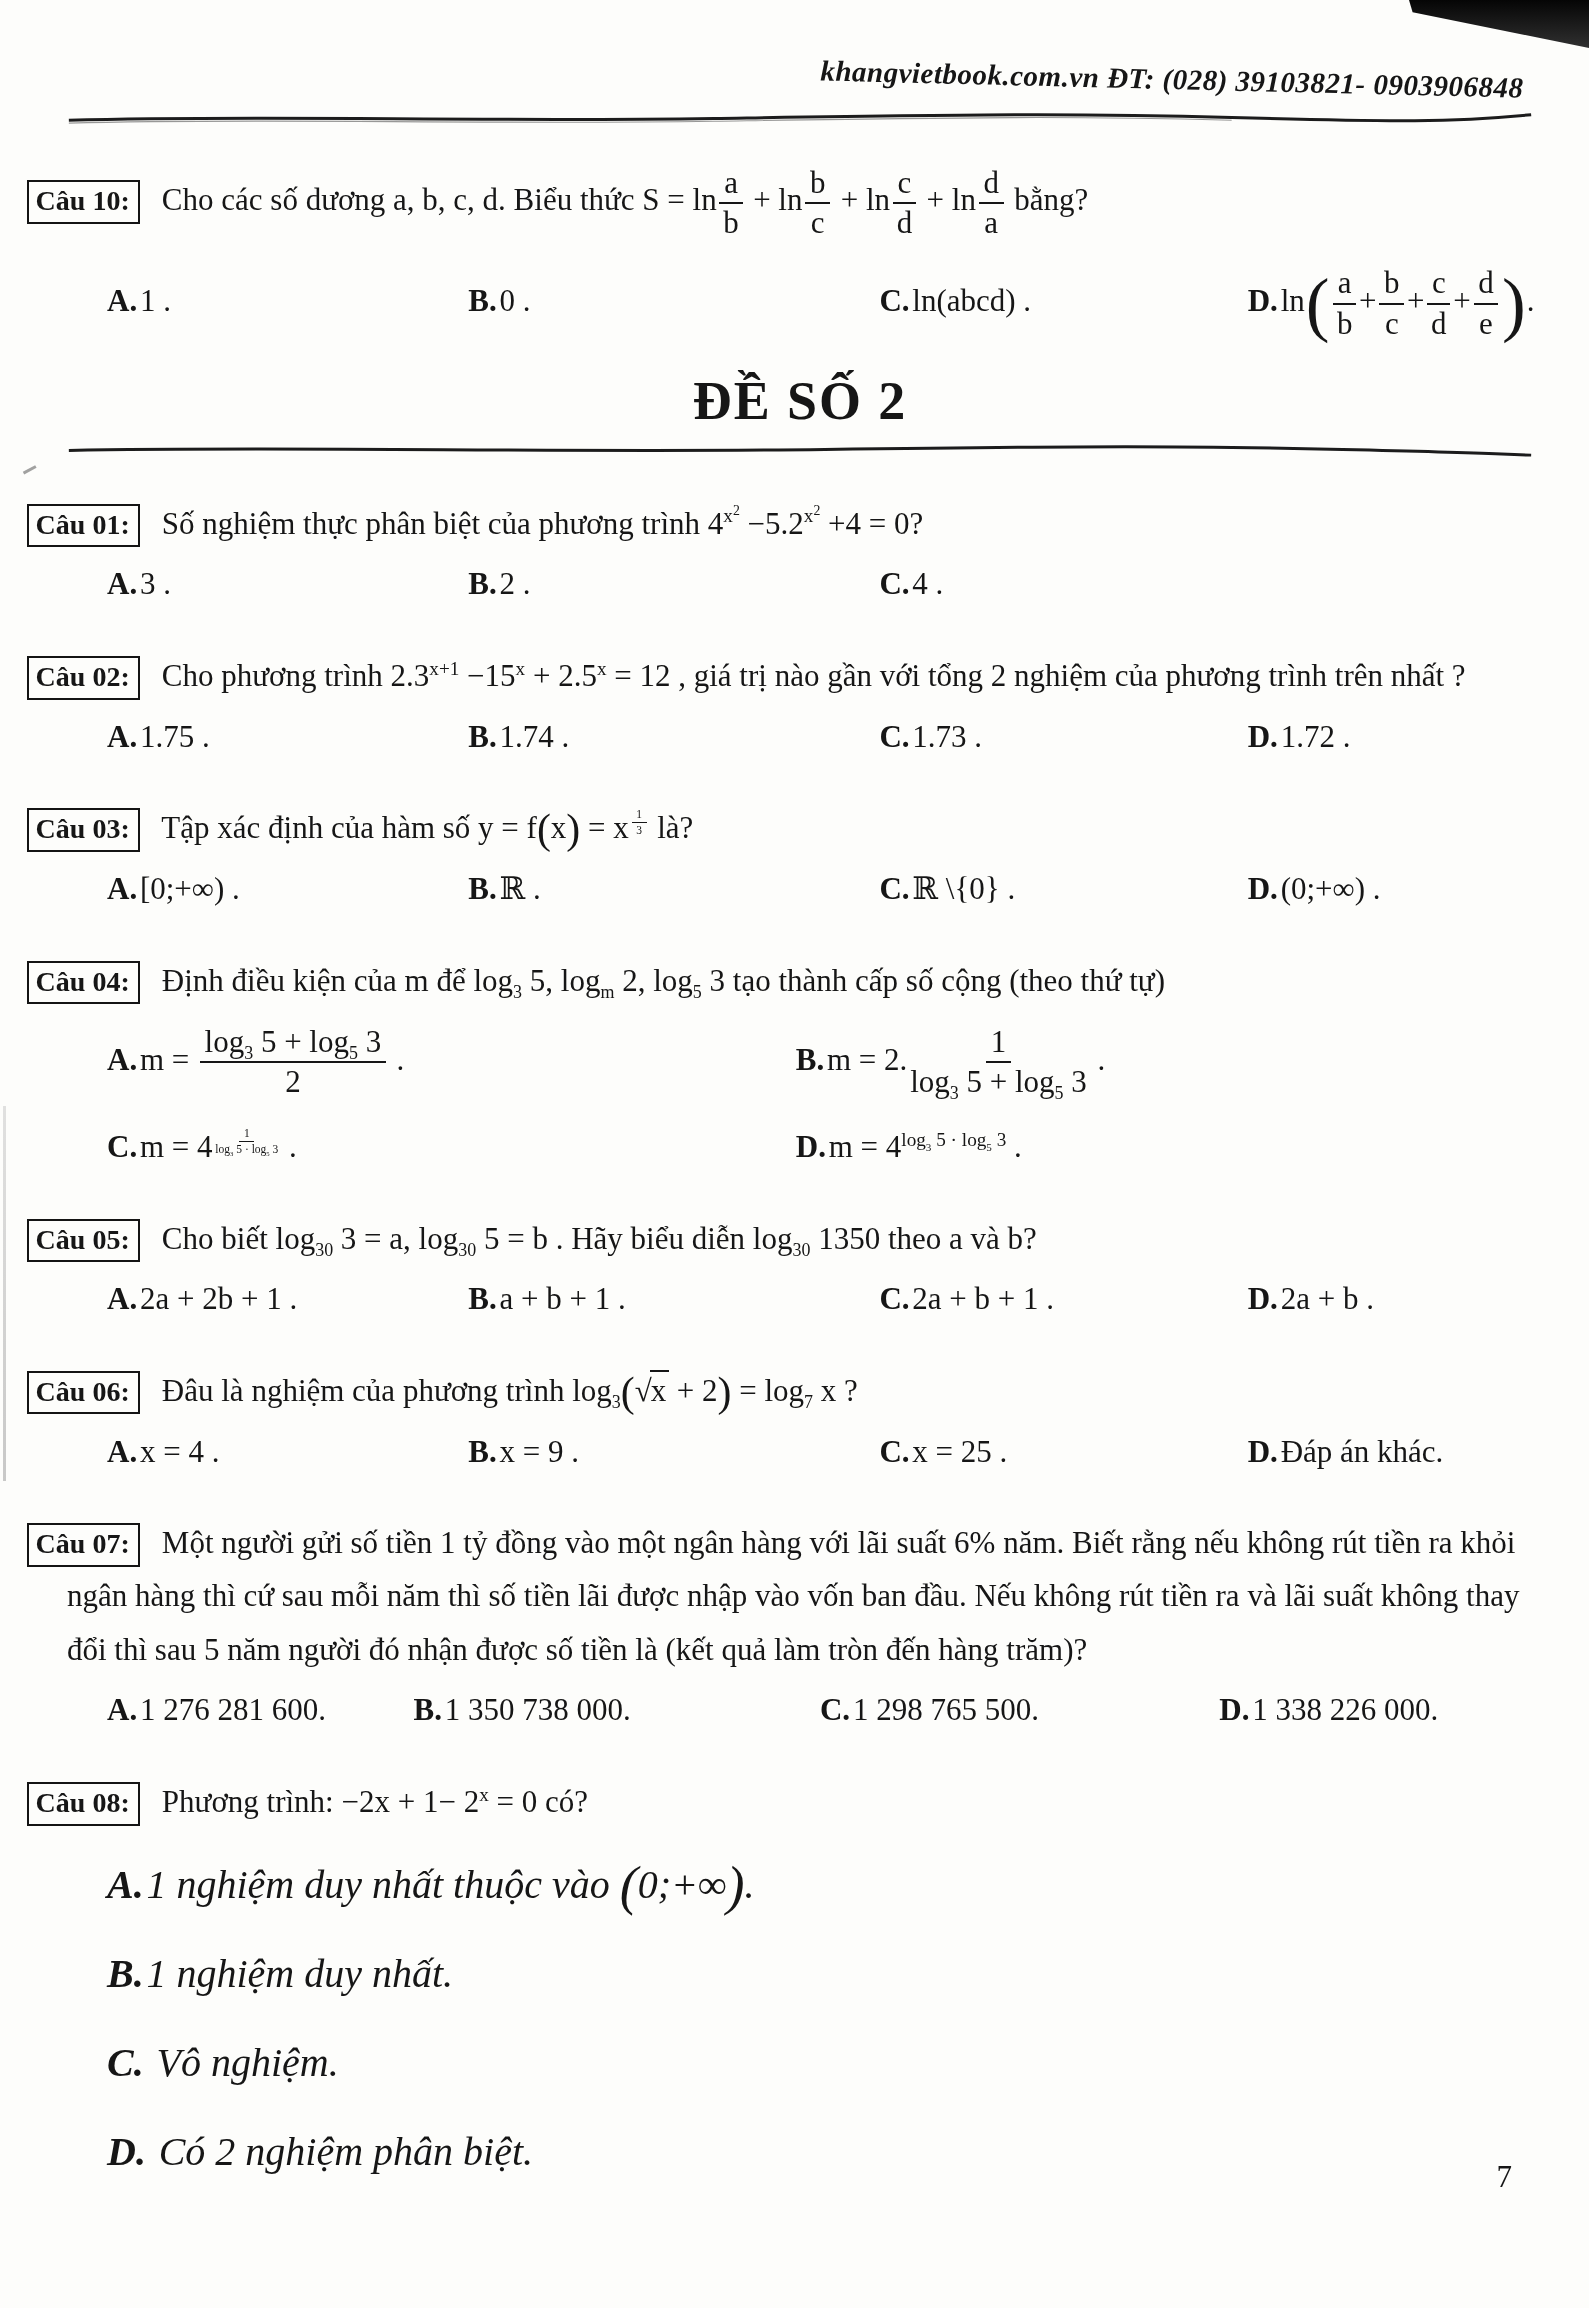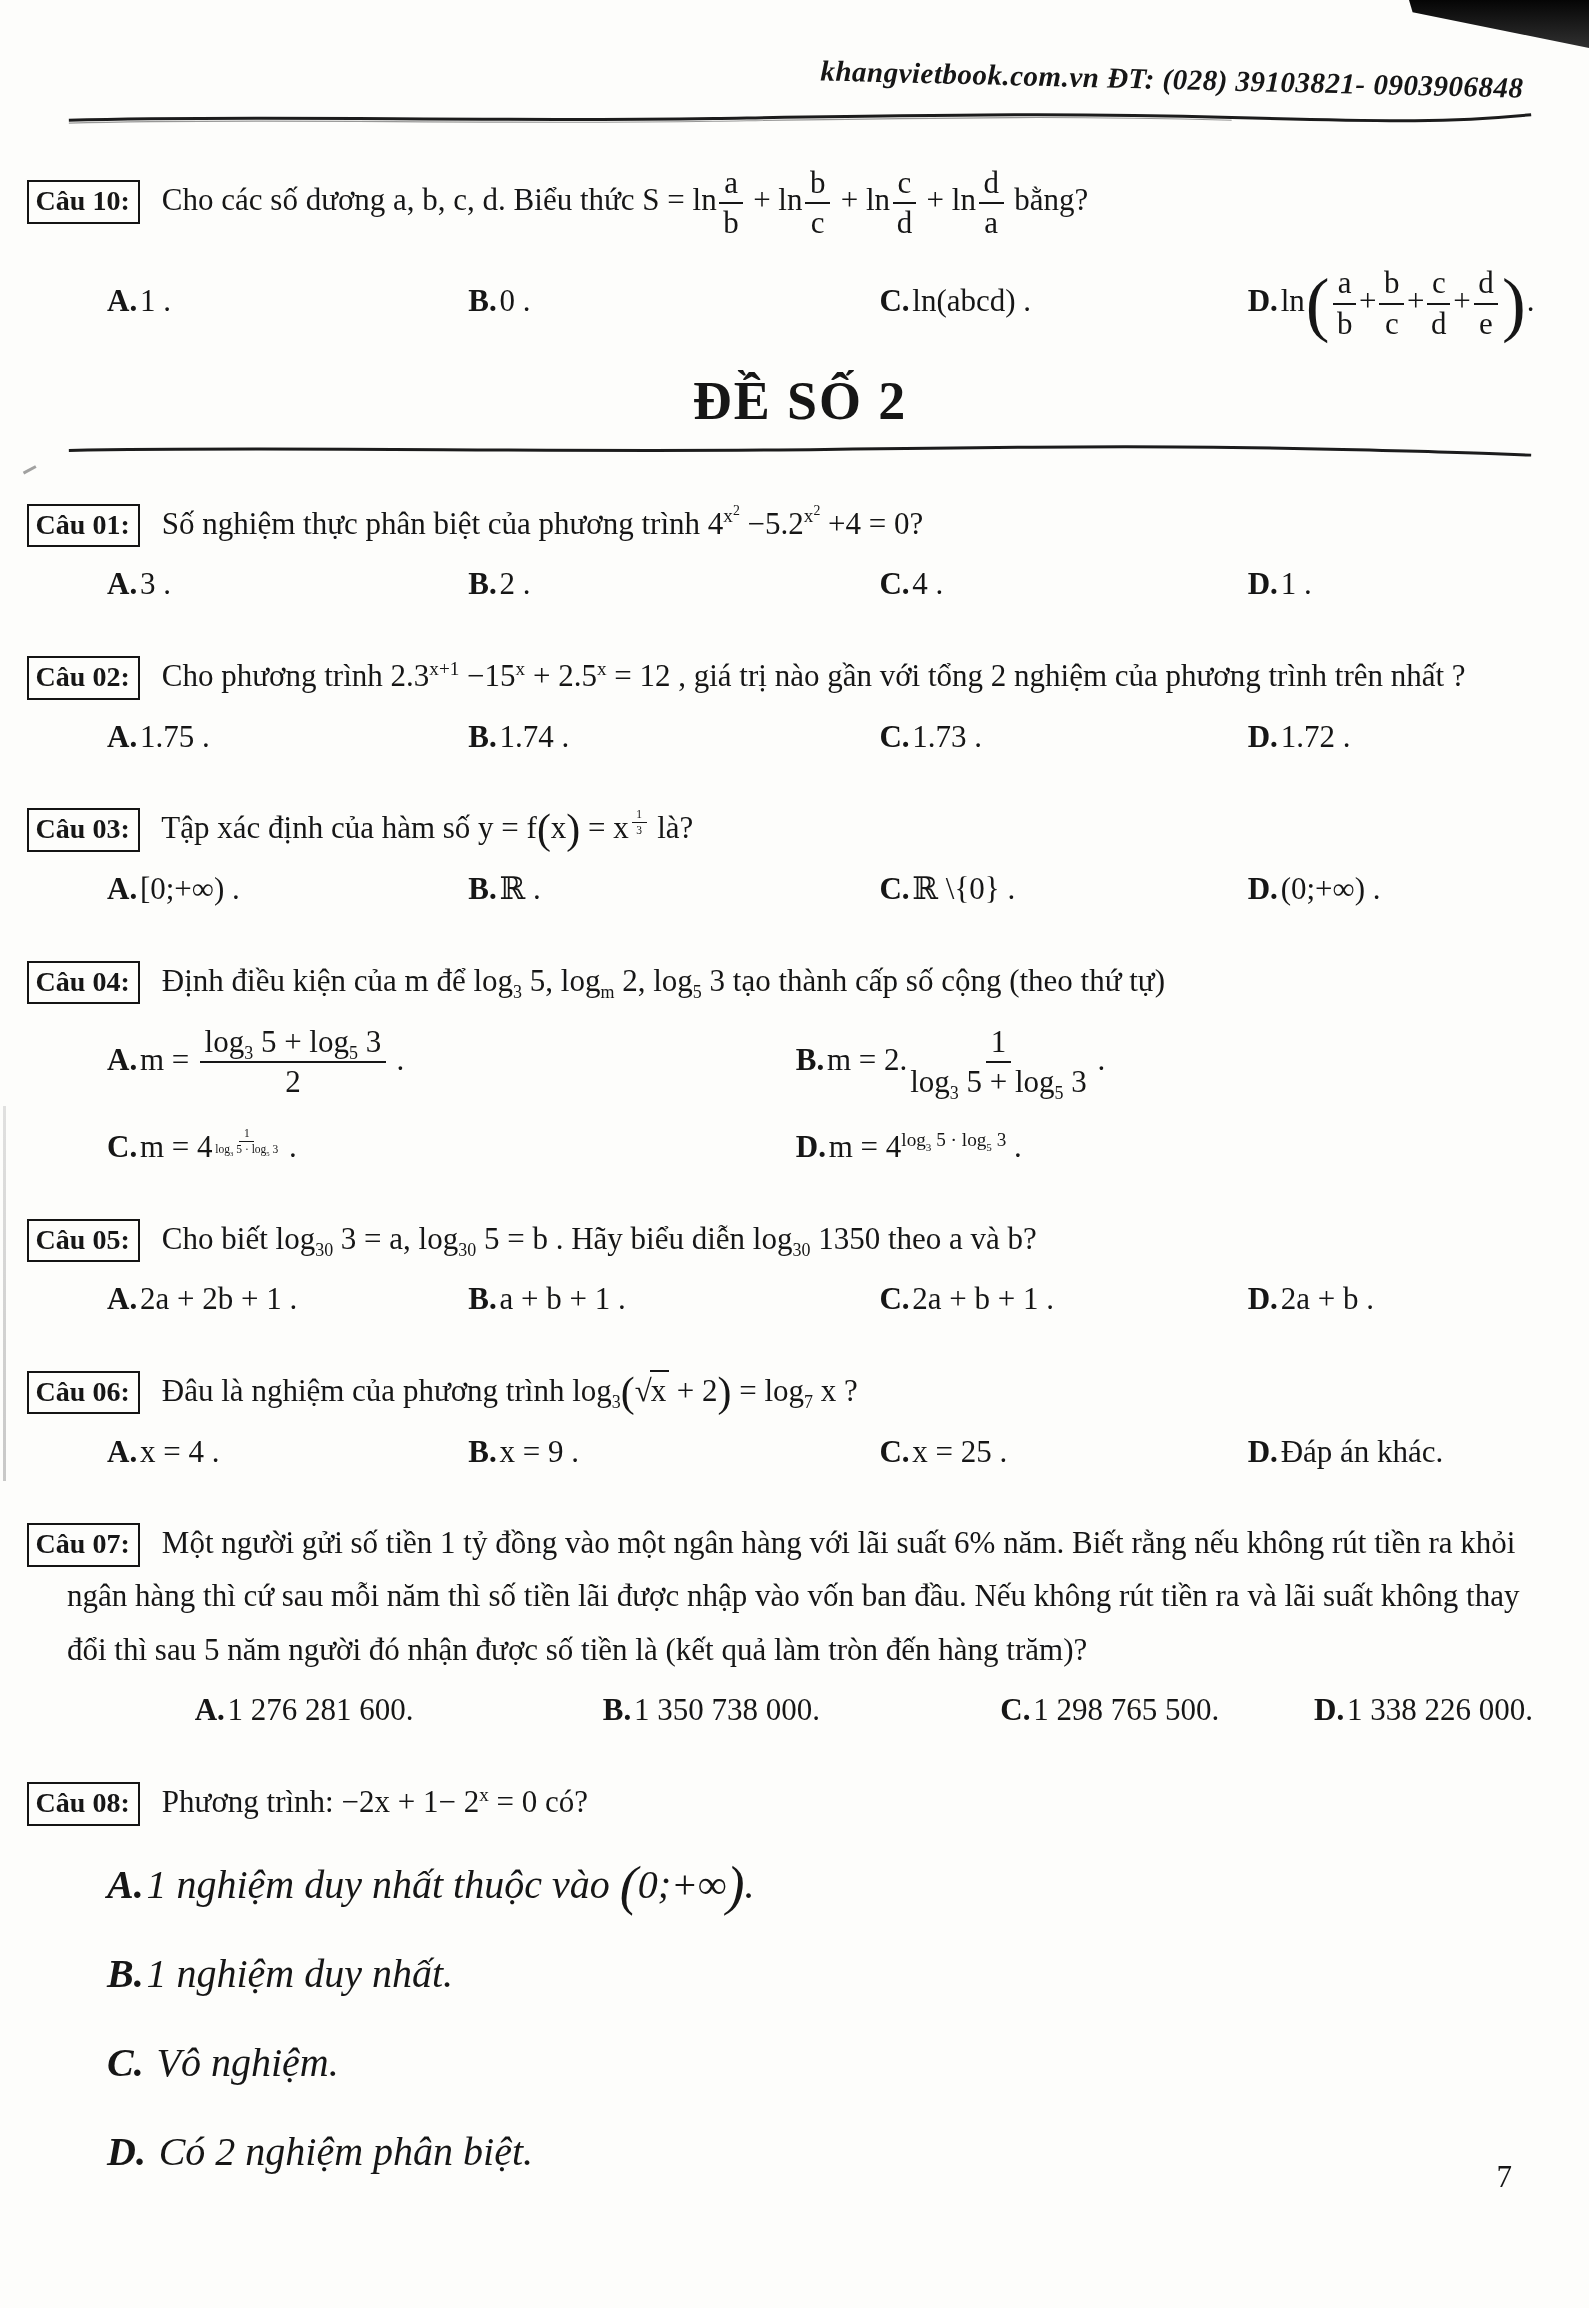--- a/index.html
+++ b/index.html
@@ -61,21 +61,21 @@
   
   .opts{
     display:grid;
     padding-left:40px;
     font-size:31px;
     line-height:1.6;
     margin-top:9.4px;
     align-items:baseline;
   }
   .g4{grid-template-columns:24% 27.5% 24.5% 24%;gap:19px;}
-  .g4w{grid-template-columns:21.5% 28.5% 28% 22%;text-align:right;}
+  .g4w{grid-template-columns:21.5% 28.5% 28% 22%;}
   .g2{grid-template-columns:48.3% 51.7%;row-gap:21px;}
   .okey{font-weight:bold;margin-right:2.8px;}
   .optlist{padding-left:40px;font-size:40px;line-height:1.6;font-style:italic;}
   .optrow{margin-top:25px;}
 
   
   sup{font-size:.62em;line-height:0;}
   sub{font-size:.58em;line-height:0;}
   .s2{font-size:.72em;vertical-align:super;line-height:0;}
   .fr{
@@ -177,21 +177,20 @@
     </div>
 
     <div class="q">
       <span class="qlabel">Câu 01:</span>
       <span class="qtext">Số nghiệm thực phân biệt của phương trình 4<sup>x<span class="s2">2</span></sup> −5.2<sup>x<span class="s2">2</span></sup> +4 = 0?</span>
     </div>
     <div class="opts g4">
       <div class="opt"><b class="okey">A.</b><span class="oval">3 .</span></div>
       <div class="opt"><b class="okey">B.</b><span class="oval">2 .</span></div>
       <div class="opt"><b class="okey">C.</b><span class="oval">4 .</span></div>
-      <div class="opt"><b class="okey">D.</b><span class="oval">1 .</span></div>
     </div>
 
     <div class="q">
       <span class="qlabel">Câu 02:</span>
       <span class="qtext">Cho phương trình 2.3<sup>x+1</sup> −15<sup>x</sup> + 2.5<sup>x</sup> = 12 , giá trị nào gần với tổng 2 nghiệm của phương trình trên nhất ?</span>
     </div>
     <div class="opts g4">
       <div class="opt"><b class="okey">A.</b><span class="oval">1.75 .</span></div>
       <div class="opt"><b class="okey">B.</b><span class="oval">1.74 .</span></div>
       <div class="opt"><b class="okey">C.</b><span class="oval">1.73 .</span></div>

